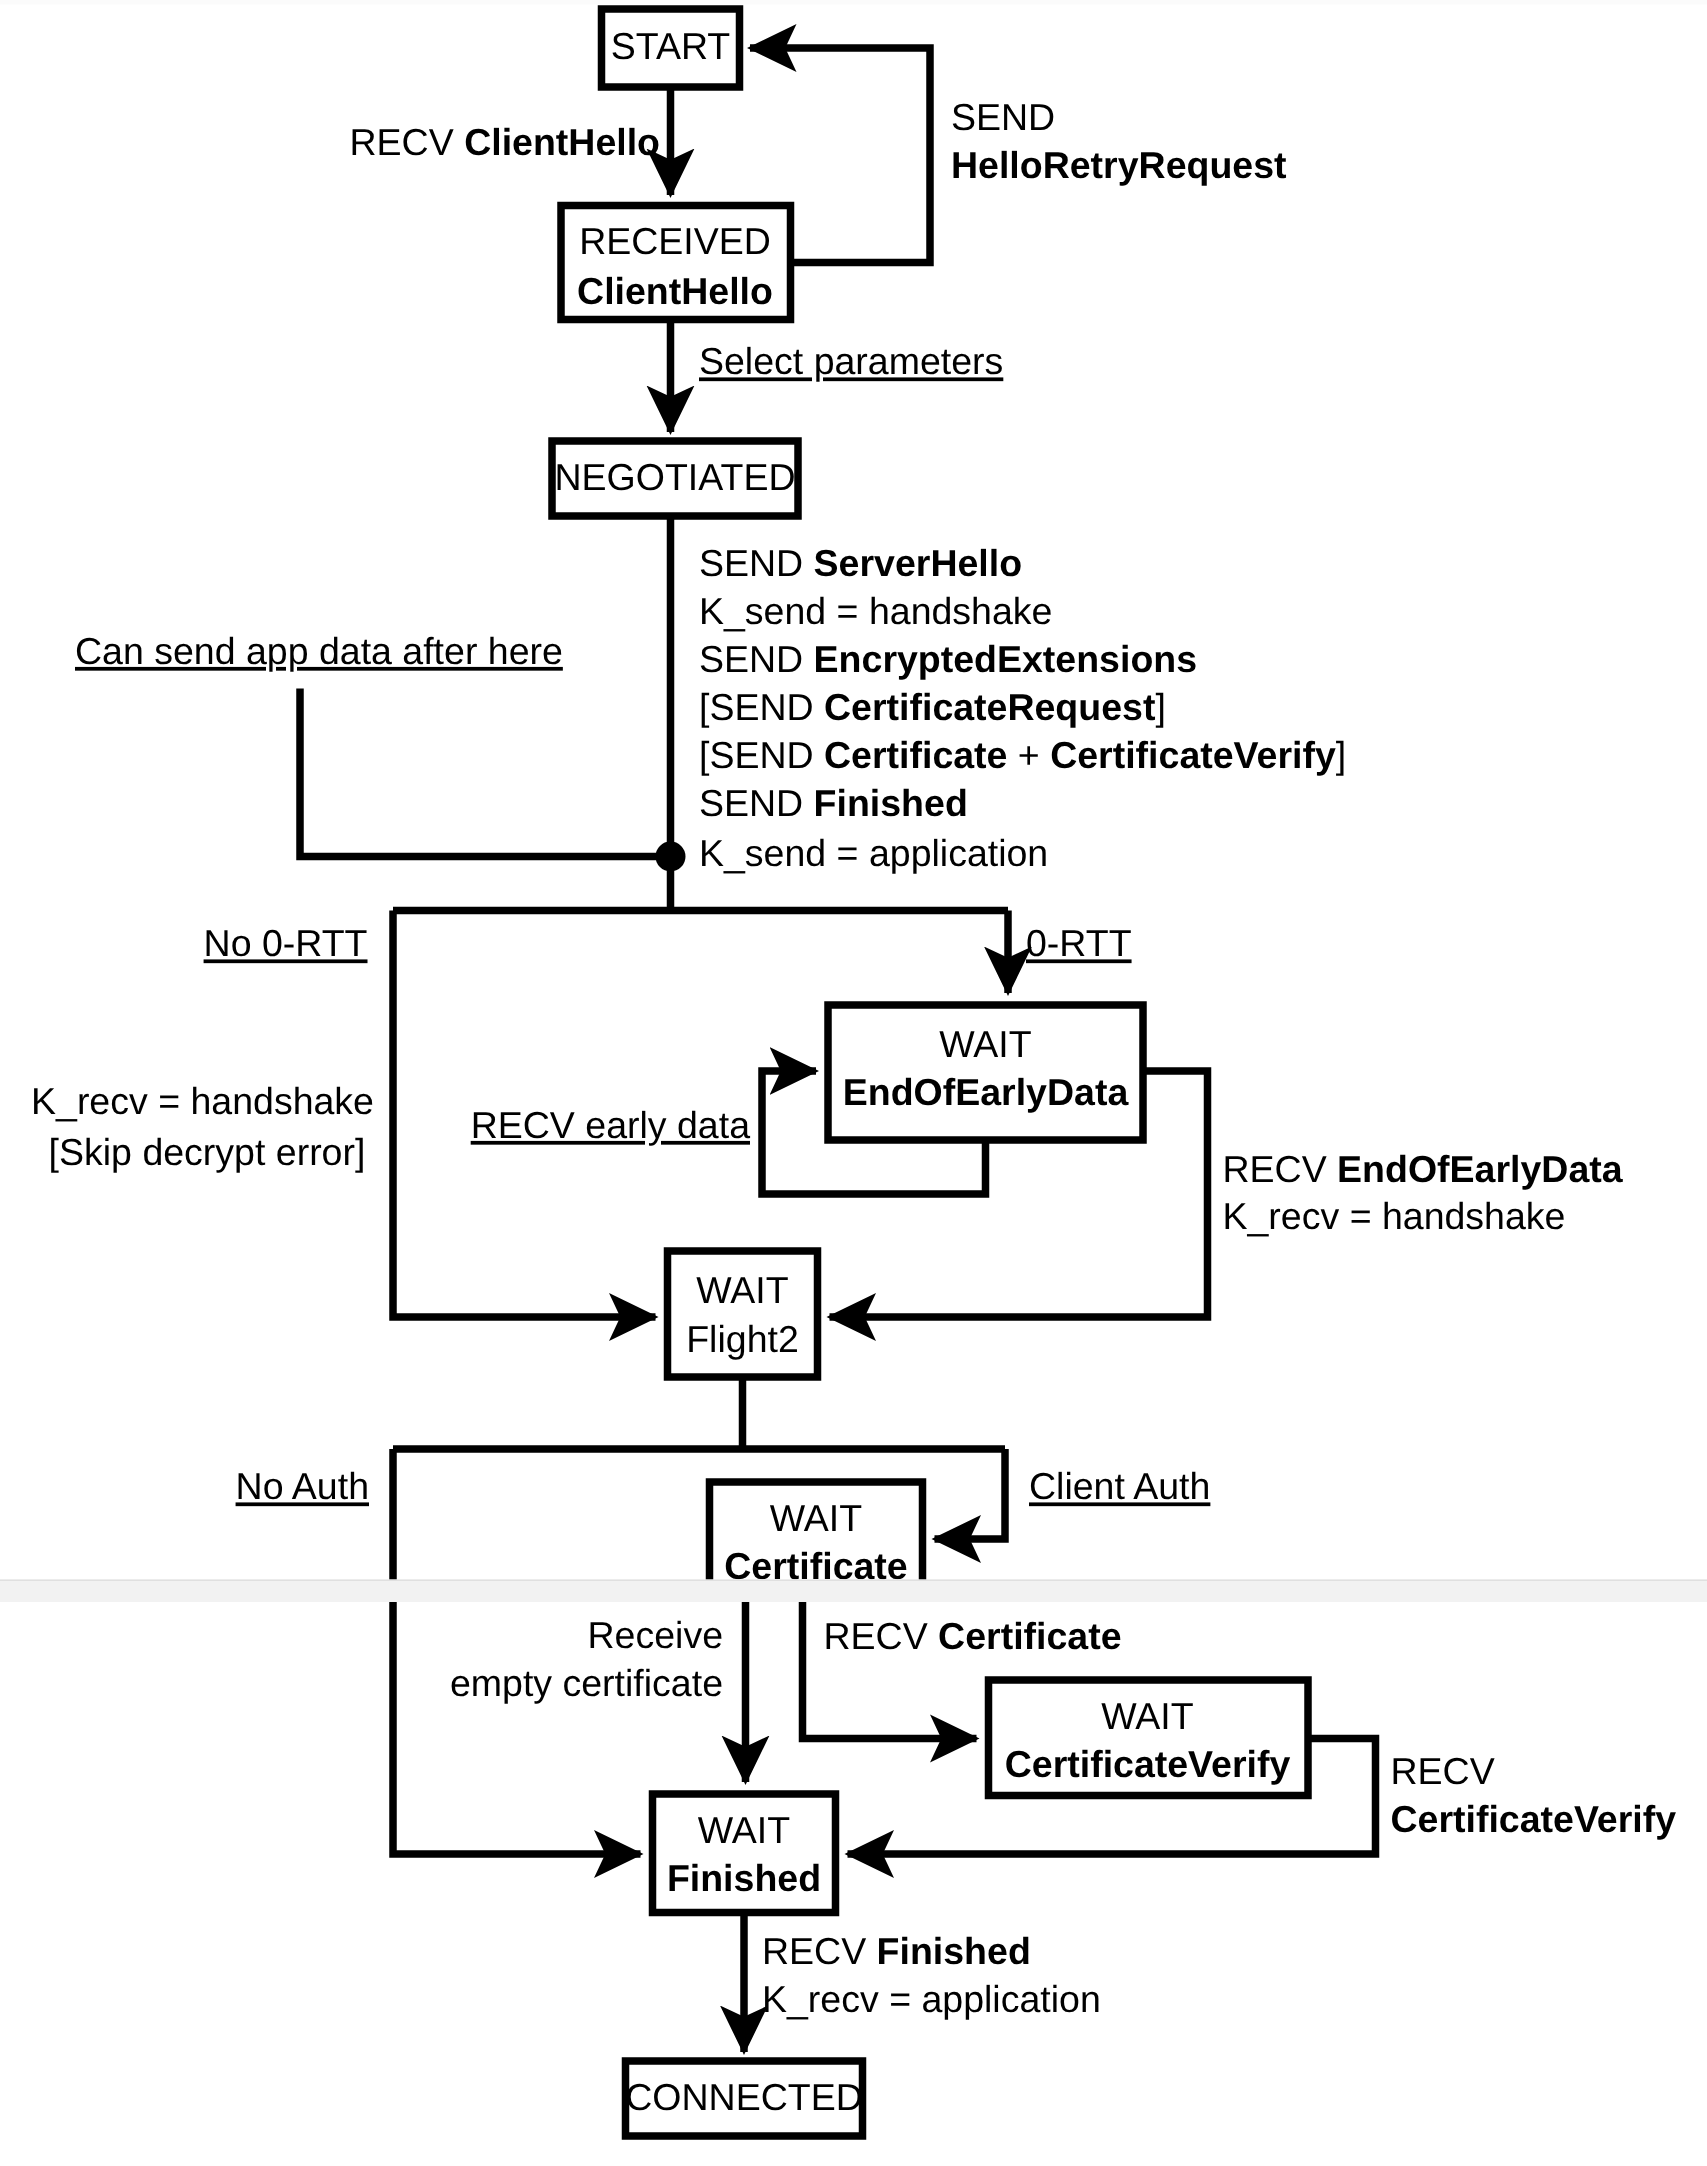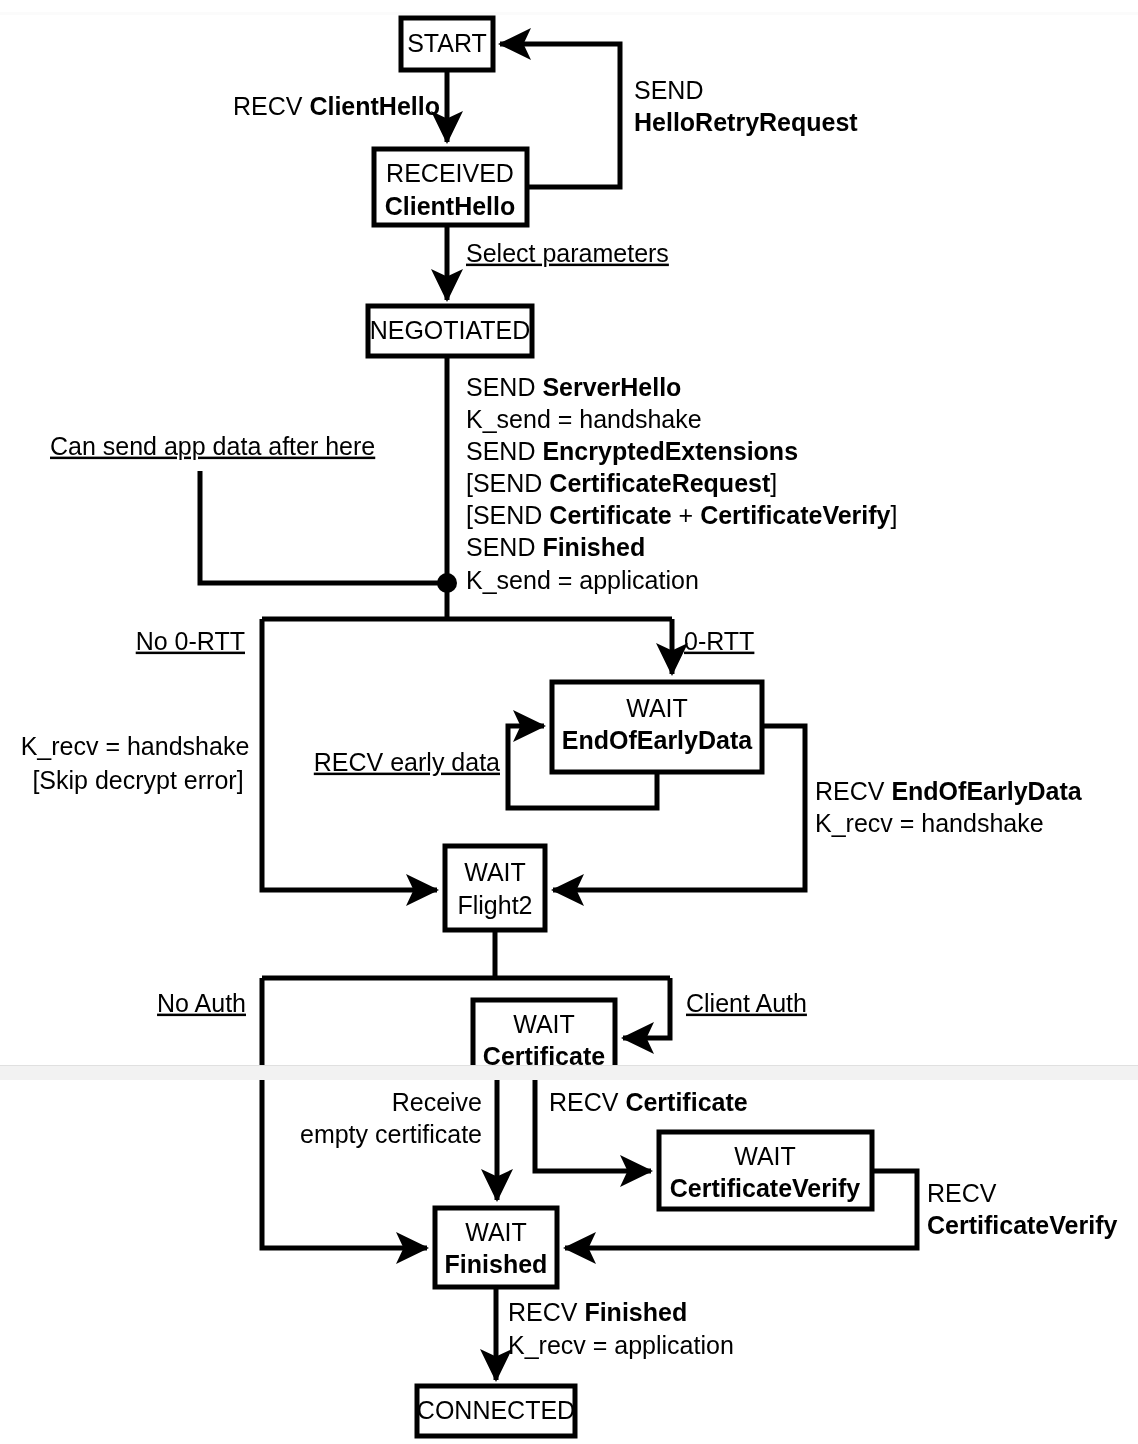--- a/index.html
+++ b/index.html
@@ -10,21 +10,21 @@
   }
   body {
     width: 1138px;
     height: 1444px;
     font-family: "Liberation Sans", sans-serif;
     overflow: hidden;
     position: relative;
   }
   #diagram-root {
     position: absolute;
-    top: 12px; left: 0;
+    top: 0; left: 0;
     width: 1138px;
     height: 1068px;
   }
   svg.flow {
     display: block;
     width: 1138px;
     height: 1444px;
     background: #ffffff;
   }
   .box-rect {

